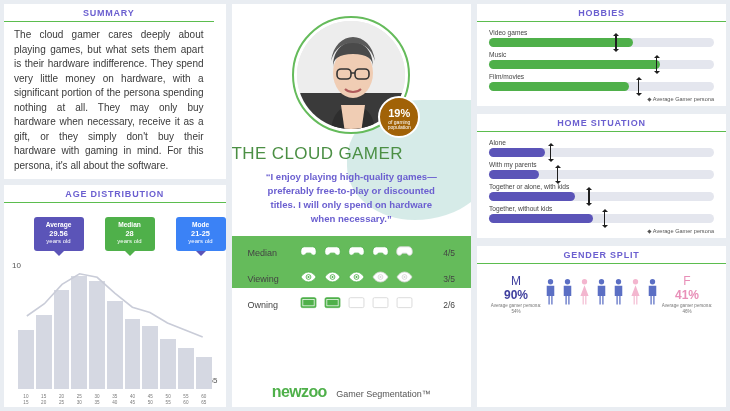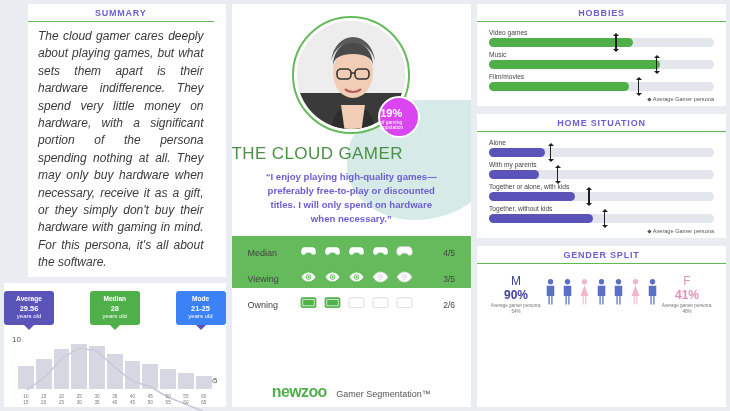--- a/index.html
+++ b/index.html
@@ -15,29 +15,28 @@
   
   .panel { background:#ffffff; position:relative; }
   .sect-title {
     color:#6b5fd0; font-size:9px; font-weight:bold; letter-spacing:.8px;
     text-align:center; padding:4px 0 3px; border-bottom:1px solid #5bbd4e;
     margin:0 0 6px 0;
   }
 
   
   .col-left { width:222px; display:flex; flex-direction:column; gap:6px; }
-  .summary-box { background:#fff; padding:0 12px 6px 0;margin-left:24px; }
+  .summary-box { background:#fff; padding:0 12px 6px 0; }
   .summary-text {
-    font-size:12px; line-height:1.45; color:#3a3a3a; padding:0 10px;
+    font-size:10px; line-height:1.45; color:#3a3a3a; padding:0 10px;
     text-align:justify;
-    font-style:italic;
   }
   .age-box { background:#fff; flex:1; display:flex; flex-direction:column; }
 
-  .age-badges { display:flex; justify-content:space-between; gap:3px; margin:8px 0 4px; }
+  .age-badges { display:flex; justify-content:flex-end; gap:21px; margin:8px 0 4px; }
   .badge {
     width:50px; height:34px; border-radius:3px; color:#fff; text-align:center;
     font-size:6.6px; line-height:1.25; padding-top:4px; position:relative;
   }
   .badge:after{
     content:""; position:absolute; bottom:-5px; left:50%; margin-left:-5px;
     border-left:5px solid transparent; border-right:5px solid transparent;
     border-top:5px solid currentColor;
   }
   .badge .b-label{ font-weight:bold; display:block; }
@@ -62,21 +61,21 @@
   .col-center { width:240px; background:#fff; position:relative; overflow:hidden; }
   .teal-shape { position:absolute; right:-26px; top:96px; width:150px; height:120px; background:#cfe7e4; border-radius:50% 0 55% 45%; opacity:.85; }
   .green-band { position:absolute; left:0; right:0; top:232px; height:52px; background:#65bb5b; }
   .photo-ring {
     position:absolute; left:50%; margin-left:-59px; top:12px; width:118px; height:118px;
     border-radius:50%; border:2px solid #65bb5b; overflow:hidden; background:#fff;
   }
   .photo-inner{ position:absolute; inset:3px; border-radius:50%; overflow:hidden; background:#e7e7e7; }
   .pct-bubble {
     position:absolute; left:50%; margin-left:27px; top:92px; width:42px; height:42px; border-radius:50%;
-    background:#d946ef; color:#fff; text-align:left; font-size:5px; line-height:1.15; padding-top:9px;
+    background:#a16207; color:#fff; text-align:center; font-size:5px; line-height:1.15; padding-top:9px;
     border:2px solid #fff;
   }
   .pct-bubble .big{ display:block; font-size:11px; font-weight:bold; }
   .persona-name { position:absolute; top:140px; left:0; right:0; color:#4b8f44; font-size:17px; letter-spacing:.4px; }
   .quote { position:absolute; top:166px; left:26px; right:26px; text-align:center; color:#6b5fd0; font-size:9.6px; font-weight:bold; line-height:1.45; }
   .traits { position:absolute; top:236px; left:16px; right:16px; }
   .trait-row { display:flex; align-items:center; height:26px; }
   .trait-label { width:52px; color:#444; font-size:9px; }
   .icons { flex:1; display:flex; gap:7px; }
   .trait-score { width:24px; text-align:right; color:#444; font-size:8.5px; }
@@ -117,20 +116,21 @@
 <div class="page">
 
   <div class="col-left">
 
     <div class="panel summary-box">
       <div class="sect-title">SUMMARY</div>
       <div class="summary-text">The cloud gamer cares deeply about playing games, but what sets them apart is their hardware indifference. They spend very little money on hardware, with a significant portion of the persona spending nothing at all. They may only buy hardware when necessary, receive it as a gift, or they simply don't buy their hardware with gaming in mind. For this persona, it's all about the software.</div>
     </div>
 
     <div class="panel age-box">
+      <div class="sect-title">AGE DISTRIBUTION</div>
 
       <div class="age-badges">
         <div class="badge purple">
           <span class="b-label">Average</span>
           <span class="b-val">29.56</span>
           <span class="b-sub">years old</span>
         </div>
         <div class="badge green">
           <span class="b-label">Median</span>
           <span class="b-val">28</span>

